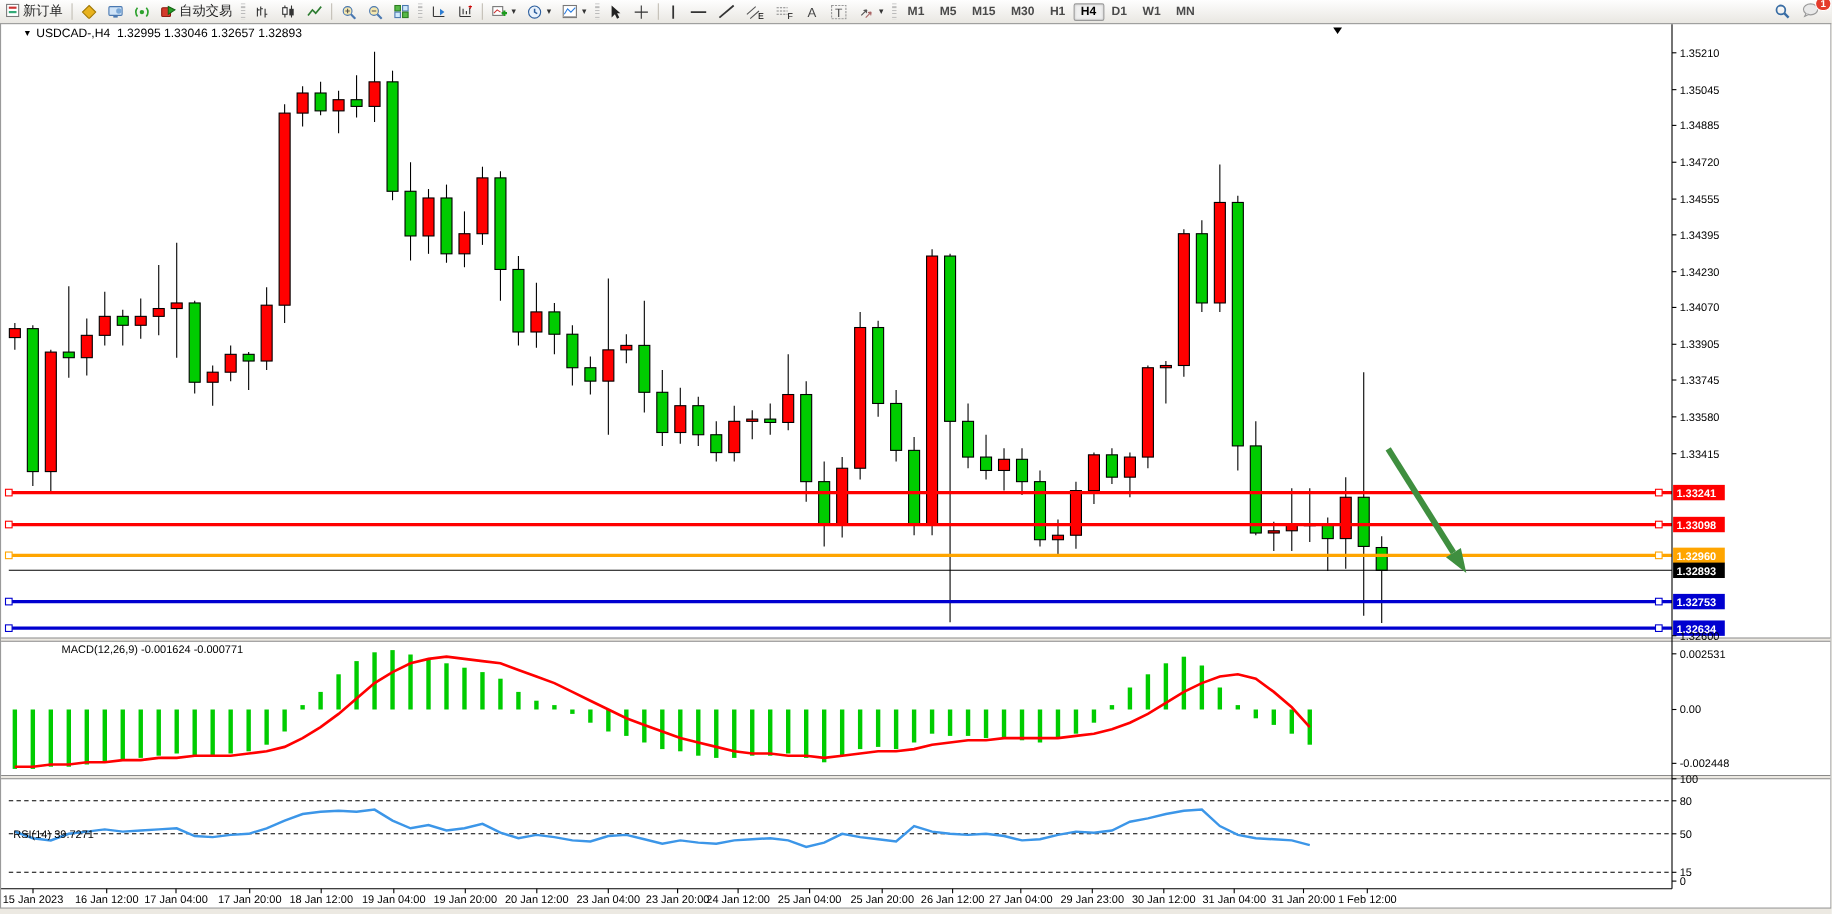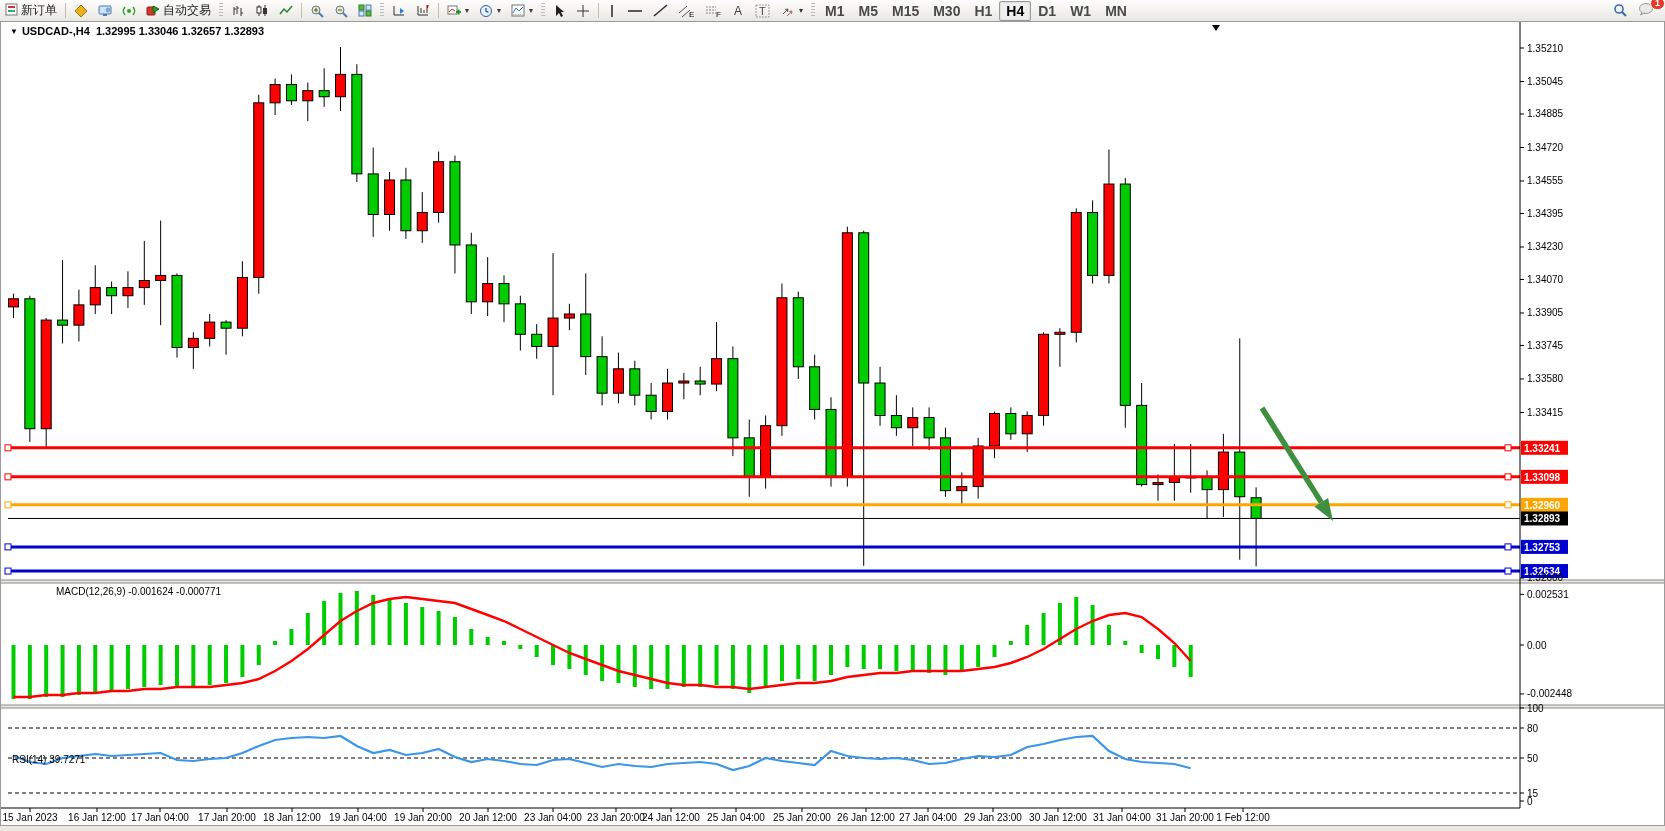--- a/index.html
+++ b/index.html
@@ -4,29 +4,29 @@
 <style>
   html,body{margin:0;padding:0;width:1665px;height:831px;overflow:hidden;
     font-family:"Liberation Sans",sans-serif;background:#ece9e2;}
   #toolbar{position:absolute;left:0;top:0;width:1665px;height:21px;
     background:linear-gradient(#fefefe,#e9e7e2);border-bottom:1px solid #c6c3bb;
     display:flex;align-items:center;font-size:12px;color:#222;white-space:nowrap;justify-content:space-between;}
   .tb-btn{display:flex;align-items:center;gap:3px;padding:1px 5px;height:17px;border-radius:2px;cursor:default;}
   .tb-sep{width:1px;height:15px;background:#c2beb5;margin:0 3px;}
   .tb-grip{width:4px;height:15px;margin:0 3px;background-image:repeating-linear-gradient(#bbb 0 1px,transparent 1px 3px);background-size:1px 100%;background-repeat:repeat-x;}
   .caret{font-size:8px;color:#333;margin-left:1px;}
-  .tf{padding:1px 6px;font-size:14px;font-weight:bold;color:#4a4a4a;border-radius:2px;border:1px solid transparent;}
+  .tf{padding:1px 6px;font-size:11px;font-weight:bold;color:#4a4a4a;border-radius:2px;border:1px solid transparent;}
   .tf.active{background:#efefef;border:1px solid #9a9a9a;box-shadow:inset 0 0 2px #bbb;color:#000;}
   .tb-right{margin-left:auto;display:flex;align-items:center;margin-right:6px;}
   .badge{position:relative;display:inline-block;}
   .badge .n{position:absolute;top:-4px;right:-6px;background:#e43b2c;color:#fff;font-size:9px;
     font-weight:bold;border-radius:7px;padding:0 4px;line-height:11px;border:1px solid #fff;}
   #chart-svg{position:absolute;left:0;top:0;}
   .overlay{position:absolute;color:#000;}
-  #title-bar{left:10px;top:25px;font-size:11px;font-weight:bold;text-align:right;}
+  #title-bar{left:21px;top:25px;font-size:11px;font-weight:normal;text-align:right;}
   #title-bar .mk{font-size:8px;vertical-align:1px;margin-right:4px;}
   #macd-label{left:12px;top:586px;font-size:10px;padding-left:44px;}
   #rsi-label{left:12px;top:710px;font-size:10px;margin-top:44px;}
   svg text{font-family:"Liberation Sans",sans-serif;}
 </style>
 </head>
 <body>
 
 <div id="toolbar">
   <div class="tb-btn">

